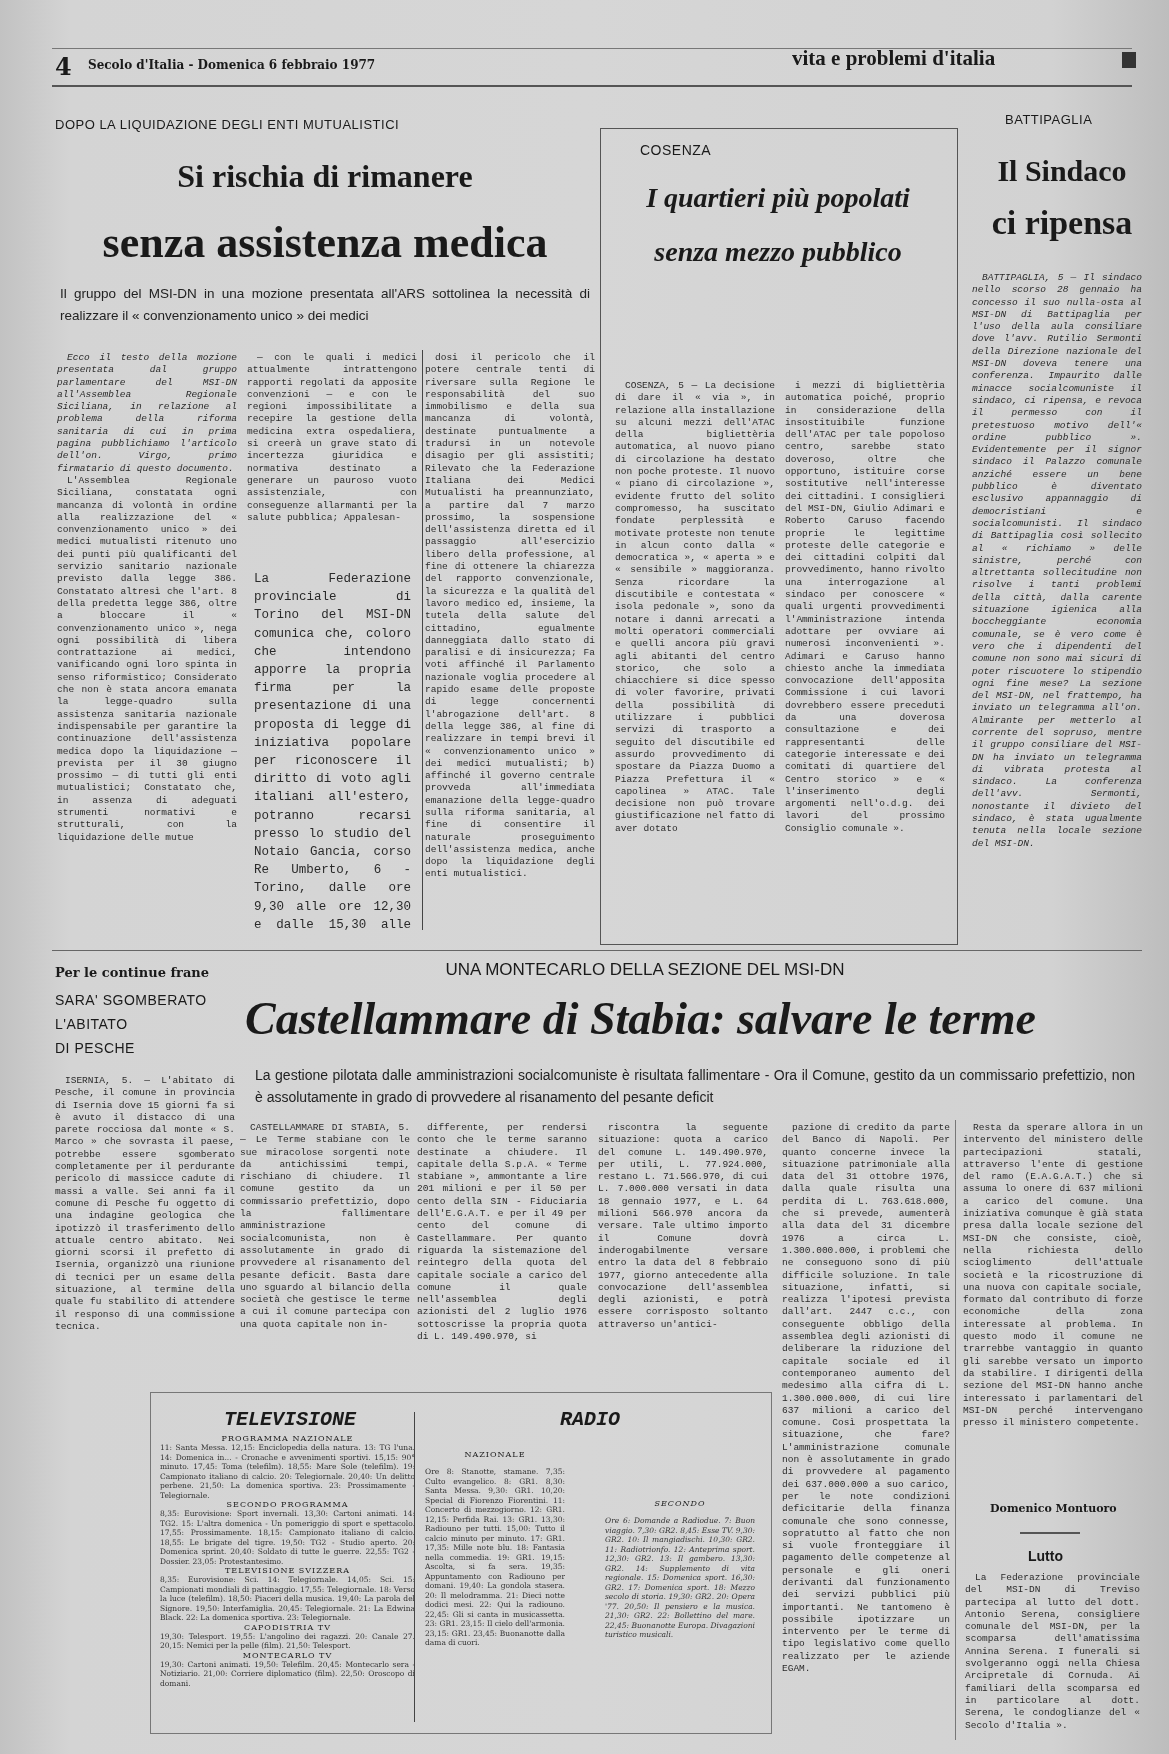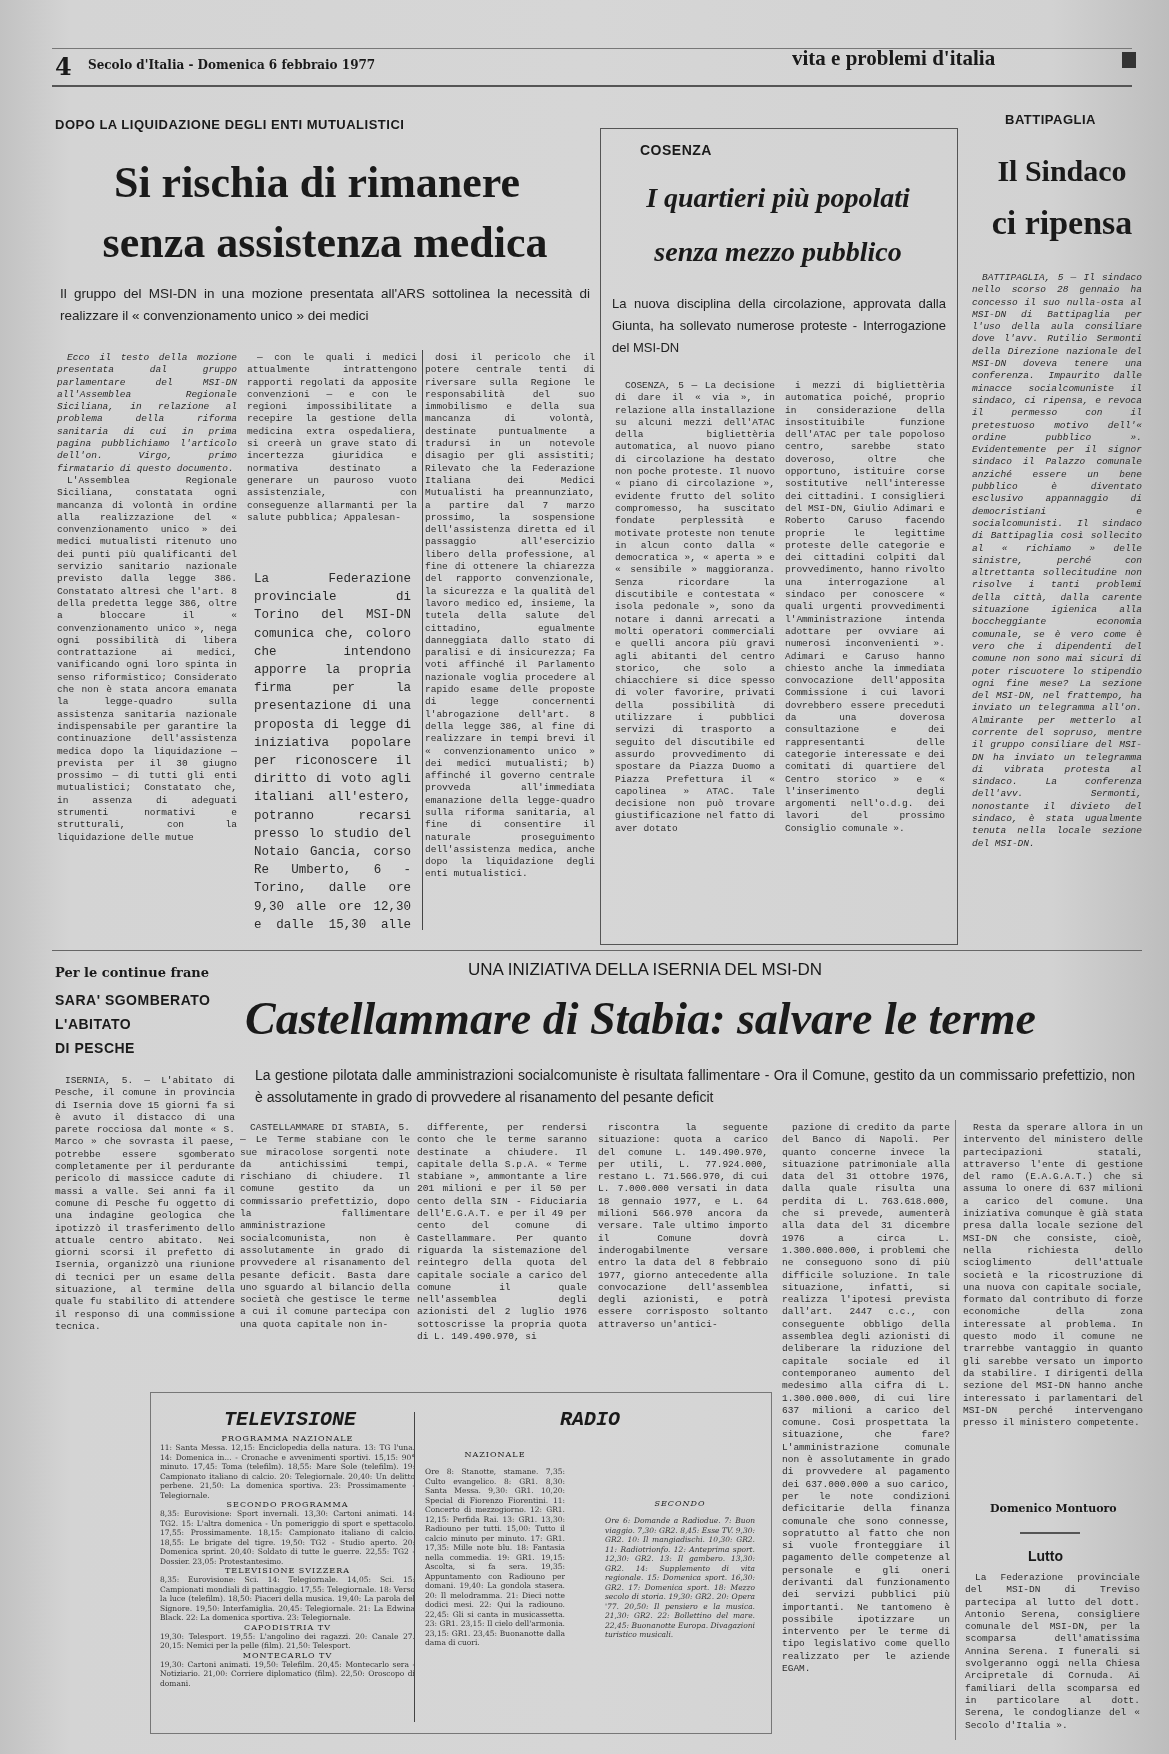--- a/index.html
+++ b/index.html
@@ -5,21 +5,21 @@
   html, body { margin:0; padding:0; }
   body { width:1169px; height:1754px; background:#cfcfcf; position:relative; overflow:hidden; font-family:"DejaVu Serif", serif; color:#1a1a1a; }
   .page { position:absolute; left:0; top:0; width:1169px; height:1754px; background:linear-gradient(90deg,#c2c2c2 0%,#d4d4d4 6%,#d6d6d6 50%,#d2d2d2 90%,#bdbdbd 100%); }
   .abs { position:absolute; }
   .rule { position:absolute; height:0; border-top:2px solid #555; }
   .vrule { position:absolute; width:0; border-left:1.5px solid #444; }
   .hdr-num { left:55px; top:52px; font-size:24px; font-weight:bold; font-family:"DejaVu Serif", serif; }
   .hdr-paper { left:88px; top:58px; font-size:12px; font-weight:bold; }
   .hdr-section { left:792px; top:46px; font-size:21px; font-weight:bold; font-family:"Liberation Serif", serif; }
   .hdr-icon { left:1122px; top:52px; width:14px; height:16px; background:#333; }
-  .kicker { font-family:"Liberation Sans", sans-serif; font-weight:bold; font-size:13px; letter-spacing:0.5px; }
+  .kicker { font-family:"Liberation Sans", sans-serif; font-weight:normal; font-size:13px; letter-spacing:0.5px; }
   .h1 { font-family:"Liberation Serif", serif; font-weight:bold; text-align:center; line-height:1.05; }
   .sub { font-family:"Liberation Sans", sans-serif; font-size:13.5px; line-height:22px; text-align:justify; color:#222; }
   .col { font-size:9.5px; line-height:12.3px; text-align:justify; color:#2a2a2a; overflow:hidden;font-family:Liberation Mono, monospace; }
   .col p { margin:0; text-indent:10px; }
   .ital { font-style:italic; }
   .box { position:absolute; border:1.5px solid #555; }
   .tv-title { font-family:Liberation Mono, monospace; font-style:italic; font-weight:bold; font-size:20px; }
   .tv-text { font-size:7.5px; line-height:9.5px; color:#333; text-align:justify; overflow:hidden; }
   .tv-sub { font-size:8px; text-align:center; letter-spacing:1px; }
 </style>
@@ -29,21 +29,21 @@
 <div class="page">
 
   <div class="rule" style="left:52px;top:48px;width:1080px;border-top:1px solid #777;"></div>
   <div class="abs hdr-num">4</div>
   <div class="abs hdr-paper">Secolo d'Italia - Domenica 6 febbraio 1977</div>
   <div class="abs hdr-section">vita e problemi d'italia</div>
   <div class="abs hdr-icon"></div>
   <div class="rule" style="left:52px;top:85px;width:1080px;"></div>
 
   <div class="abs kicker" style="left:55px;top:117px;">DOPO LA LIQUIDAZIONE DEGLI ENTI MUTUALISTICI</div>
-  <div class="abs h1" style="left:47px;top:160px;width:540px;font-size:44px;">Si rischia di rimanere</div>
+  <div class="abs h1" style="left:55px;top:160px;width:540px;font-size:32px;">Si rischia di rimanere</div>
   <div class="abs h1" style="left:55px;top:220px;width:540px;font-size:44px;">senza assistenza medica</div>
   <div class="abs sub" style="left:60px;top:283px;width:530px;">Il gruppo del MSI-DN in una mozione presentata all'ARS sottolinea la necessità di realizzare il « convenzionamento unico » dei medici</div>
 
   <div class="abs col" style="left:57px;top:352px;width:180px;height:580px;">
     <p class="ital">Ecco il testo della mozione presentata dal gruppo parlamentare del MSI-DN all'Assemblea Regionale Siciliana, in relazione al problema della riforma sanitaria di cui in prima pagina pubblichiamo l'articolo dell'on. Virgo, primo firmatario di questo documento.</p>
     <p>L'Assemblea Regionale Siciliana, constatata ogni mancanza di volontà in ordine alla realizzazione del « convenzionamento unico » dei medici mutualisti ritenuto uno dei punti più qualificanti del servizio sanitario nazionale previsto dalla legge 386. Constatato altresì che l'art. 8 della predetta legge 386, oltre a bloccare il « convenzionamento unico », nega ogni possibilità di libera contrattazione ai medici, vanificando ogni loro spinta in senso riformistico; Considerato che non è stata ancora emanata la legge-quadro sulla assistenza sanitaria nazionale indispensabile per garantire la continuazione dell'assistenza medica dopo la liquidazione — prevista per il 30 giugno prossimo — di tutti gli enti mutualistici; Constatato che, in assenza di adeguati strumenti normativi e strutturali, con la liquidazione delle mutue</p>
   </div>
   <div class="abs col" style="left:247px;top:352px;width:170px;height:200px;">
     <p>— con le quali i medici attualmente intrattengono rapporti regolati da apposite convenzioni — e con le regioni impossibilitate a recepire la gestione della medicina extra ospedaliera, si creerà un grave stato di incertezza giuridica e normativa destinato a generare un pauroso vuoto assistenziale, con conseguenze allarmanti per la salute pubblica; Appalesan-</p>
   </div>
@@ -52,21 +52,20 @@
   </div>
   <div class="vrule" style="left:422px;top:350px;height:580px;"></div>
   <div class="abs col" style="left:425px;top:352px;width:170px;height:580px;">
     <p>dosi il pericolo che il potere centrale tenti di riversare sulla Regione le responsabilità del suo immobilismo e della sua mancanza di volontà, destinate puntualmente a tradursi in un notevole disagio per gli assistiti; Rilevato che la Federazione Italiana dei Medici Mutualisti ha preannunziato, a partire dal 7 marzo prossimo, la sospensione dell'assistenza diretta ed il passaggio all'esercizio libero della professione, al fine di ottenere la chiarezza del rapporto convenzionale, la sicurezza e la qualità del lavoro medico ed, insieme, la tutela della salute del cittadino, egualmente danneggiata dallo stato di paralisi e di insicurezza; Fa voti affinché il Parlamento nazionale voglia procedere al rapido esame delle proposte di legge concernenti l'abrogazione dell'art. 8 della legge 386, al fine di realizzare in tempi brevi il « convenzionamento unico » dei medici mutualisti; b) affinché il governo centrale provveda all'immediata emanazione della legge-quadro sulla riforma sanitaria, al fine di consentire il naturale proseguimento dell'assistenza medica, anche dopo la liquidazione degli enti mutualistici.</p>
   </div>
 
   <div class="box" style="left:600px;top:128px;width:356px;height:815px;"></div>
   <div class="abs kicker" style="left:640px;top:142px;font-size:14px;">COSENZA</div>
   <div class="abs h1" style="left:605px;top:183px;width:346px;font-size:28px;font-style:italic;">I quartieri più popolati</div>
   <div class="abs h1" style="left:605px;top:237px;width:346px;font-size:28px;font-style:italic;">senza mezzo pubblico</div>
-  <div class="abs sub" style="left:612px;top:293px;width:334px;font-size:13px;">La nuova disciplina della circolazione, approvata dalla Giunta, ha sollevato numerose proteste - Interrogazione del MSI-DN</div>
   <div class="abs col" style="left:615px;top:380px;width:160px;height:555px;">
     <p>COSENZA, 5 — La decisione di dare il « via », in relazione alla installazione su alcuni mezzi dell'ATAC della bigliettèria automatica, al nuovo piano di circolazione ha destato non poche proteste. Il nuovo « piano di circolazione », evidente frutto del solito compromesso, ha suscitato fondate perplessità e motivate proteste non tenute in alcun conto dalla « democratica », « aperta » e « sensibile » maggioranza. Senza ricordare la discutibile e contestata « isola pedonale », sono da notare i danni arrecati a molti operatori commerciali e quelli ancora più gravi agli abitanti del centro storico, che solo a chiacchiere si dice spesso di voler favorire, privati della possibilità di utilizzare i pubblici servizi di trasporto a seguito del discutibile ed assurdo provvedimento di spostare da Piazza Duomo a Piazza Prefettura il « capolinea » ATAC. Tale decisione non può trovare giustificazione nel fatto di aver dotato</p>
   </div>
   <div class="abs col" style="left:785px;top:380px;width:160px;height:555px;">
     <p>i mezzi di bigliettèria automatica poiché, proprio in considerazione della insostituibile funzione dell'ATAC per tale popoloso centro, sarebbe stato doveroso, oltre che opportuno, istituire corse sostitutive nell'interesse dei cittadini. I consiglieri del MSI-DN, Giulio Adimari e Roberto Caruso facendo proprie le legittime proteste delle categorie e dei cittadini colpiti dal provvedimento, hanno rivolto una interrogazione al sindaco per conoscere « quali urgenti provvedimenti l'Amministrazione intenda adottare per ovviare ai numerosi inconvenienti ». Adimari e Caruso hanno chiesto anche la immediata convocazione dell'apposita Commissione i cui lavori dovrebbero essere preceduti da una doverosa consultazione e dei rappresentanti delle categorie interessate e dei comitati di quartiere del Centro storico » e « l'inserimento degli argomenti nell'o.d.g. dei lavori del prossimo Consiglio comunale ».</p>
   </div>
 
   <div class="abs kicker" style="left:1005px;top:112px;">BATTIPAGLIA</div>
   <div class="abs h1" style="left:962px;top:155px;width:200px;font-size:30px;">Il Sindaco</div>
   <div class="abs h1" style="left:962px;top:205px;width:200px;font-size:34px;">ci ripensa</div>
@@ -77,21 +76,21 @@
   <div class="rule" style="left:52px;top:950px;width:1090px;border-top:1.5px solid #666;"></div>
 
   <div class="abs" style="left:55px;top:965px;font-size:13px;font-weight:bold;">Per le continue frane</div>
   <div class="abs kicker" style="left:55px;top:992px;font-size:14px;">SARA' SGOMBERATO</div>
   <div class="abs kicker" style="left:55px;top:1016px;font-size:14px;">L'ABITATO</div>
   <div class="abs kicker" style="left:55px;top:1040px;font-size:14px;">DI PESCHE</div>
   <div class="abs col" style="left:55px;top:1075px;width:180px;height:305px;">
     <p>ISERNIA, 5. — L'abitato di Pesche, il comune in provincia di Isernia dove 15 giorni fa si è avuto il distacco di una parete rocciosa dal monte « S. Marco » che sovrasta il paese, potrebbe essere sgomberato completamente per il perdurante pericolo di massicce cadute di massi a valle. Sei anni fa il comune di Pesche fu oggetto di una indagine geologica che ipotizzò il trasferimento dello attuale centro abitato. Nei giorni scorsi il prefetto di Isernia, organizzò una riunione di tecnici per un esame della situazione, al termine della quale fu stabilito di attendere il responso di una commissione tecnica.</p>
   </div>
 
-  <div class="abs" style="left:245px;top:960px;width:800px;text-align:center;font-family:'Liberation Sans',sans-serif;font-size:17px;">UNA INIZIATIVA DELLA ISERNIA DEL MSI-DN</div>
+  <div class="abs" style="left:245px;top:960px;width:800px;text-align:center;font-family:'Liberation Sans',sans-serif;font-size:17px;">UNA MONTECARLO DELLA SEZIONE DEL MSI-DN</div>
   <div class="abs h1" style="left:245px;top:995px;width:900px;text-align:left;font-size:46px;font-style:italic;">Castellammare di Stabia: salvare le terme</div>
   <div class="abs sub" style="left:255px;top:1064px;width:880px;font-size:14px;">La gestione pilotata dalle amministrazioni socialcomuniste è risultata fallimentare - Ora il Comune, gestito da un commissario prefettizio, non è assolutamente in grado di provvedere al risanamento del pesante deficit</div>
 
   <div class="abs col" style="left:240px;top:1122px;width:170px;height:255px;">
     <p>CASTELLAMMARE DI STABIA, 5. — Le Terme stabiane con le sue miracolose sorgenti note da antichissimi tempi, rischiano di chiudere. Il comune gestito da un commissario prefettizio, dopo la fallimentare amministrazione socialcomunista, non è assolutamente in grado di provvedere al risanamento del pesante deficit. Basta dare uno sguardo al bilancio della società che gestisce le terme a cui il comune partecipa con una quota capitale non in-</p>
   </div>
   <div class="abs col" style="left:417px;top:1122px;width:170px;height:255px;">
     <p>differente, per rendersi conto che le terme saranno destinate a chiudere. Il capitale della S.p.A. « Terme stabiane », ammontante a lire 201 milioni e per il 50 per cento della SIN - Fiduciaria dell'E.G.A.T. e per il 49 per cento del comune di Castellammare. Per quanto riguarda la sistemazione del reintegro della quota del capitale sociale a carico del comune il quale nell'assemblea degli azionisti del 2 luglio 1976 sottoscrisse la propria quota di L. 149.490.970, si</p>
   </div>
   <div class="abs col" style="left:598px;top:1122px;width:170px;height:255px;">

